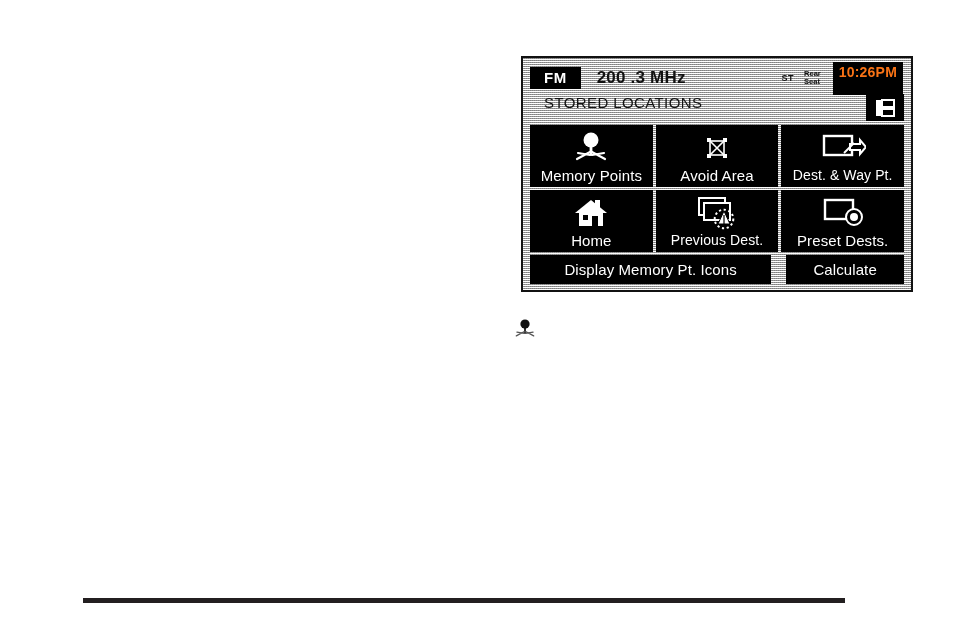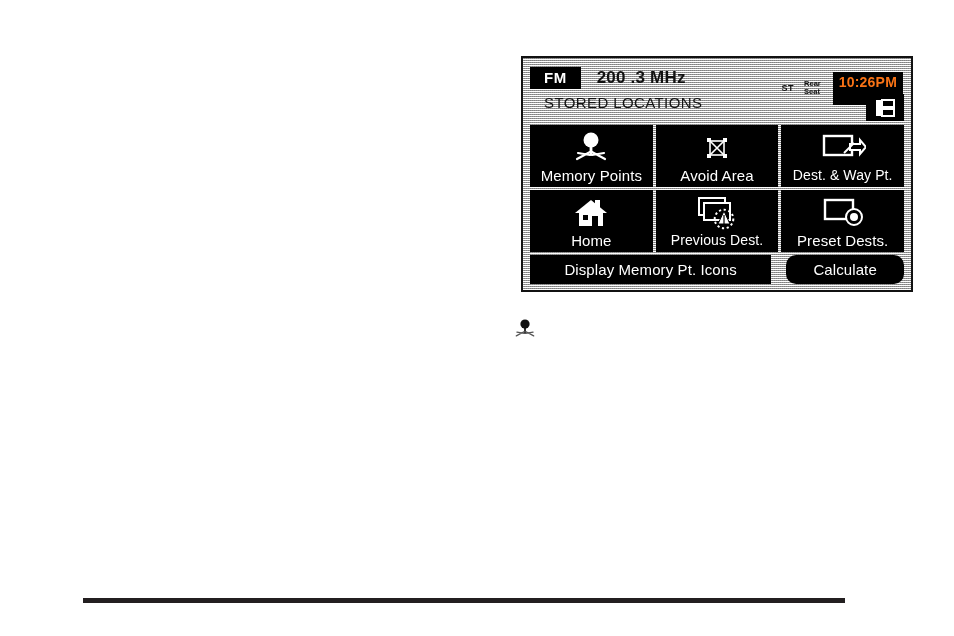--- a/index.html
+++ b/index.html
@@ -75,21 +75,20 @@
     white-space: pre;
     letter-spacing: 0.2px;
   }
   .status-right {
     position: absolute;
     right: 3px;
     top: 2px;
     display: flex;
     align-items: center;
     height: 26px;
-    margin-top: 10px;
   }
   .st-indicator {
     color: #111111;
     font-size: 9px;
     font-weight: bold;
     letter-spacing: 0.5px;
     margin-right: 10px;
   }
   .rear-seat {
     color: #111111;
@@ -192,21 +191,21 @@
     background: #000000;
     color: #ffffff;
     display: flex;
     align-items: center;
     justify-content: center;
     font-size: 15px;
     letter-spacing: 0.1px;
     box-sizing: border-box;
   }
   #btn-display-icons { flex: 0 0 64.5%; }
-  #btn-calculate { flex: 1 1 auto; border-radius: 10px; }
+  #btn-calculate { flex: 1 1 auto; }
 
   
   #bullet-marker {
     position: absolute;
     left: 512px;
     top: 318px;
     width: 26px;
     height: 22px;
   }
 

